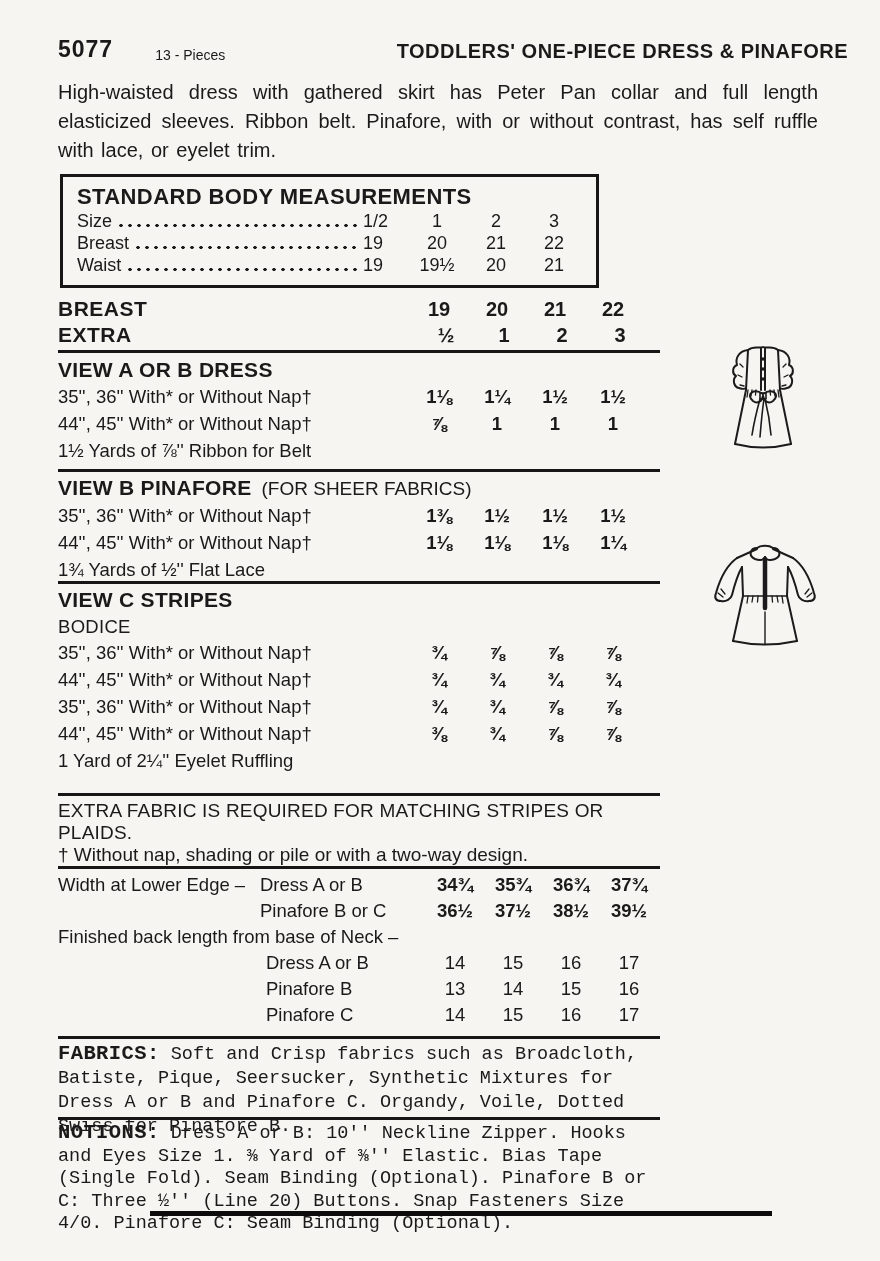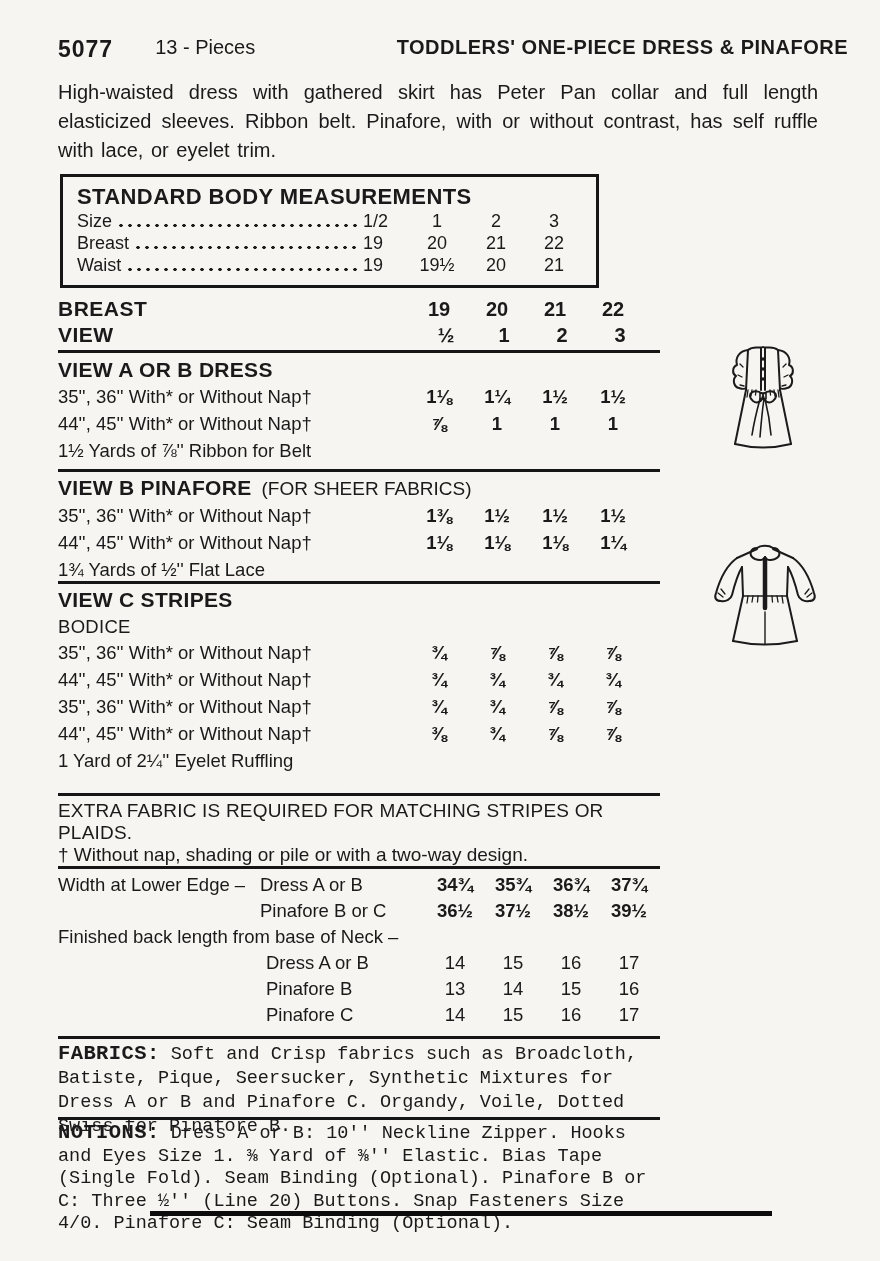--- a/index.html
+++ b/index.html
@@ -8,23 +8,23 @@
     position:relative;
     width:880px; height:1261px;
     background:#f7f5f1;
     color:#1a1a1a;
     font-family:"Liberation Sans","DejaVu Sans",sans-serif;
     overflow:hidden;
   }
   .abs { position:absolute; left:58px; width:604px; }
 
   
-  .header-row { top:36px; width:790px; display:flex; align-items:flex-start; }
+  .header-row { top:36px; width:790px; display:flex; align-items:flex-end; }
   .pattern-number { font-size:23px; font-weight:700; letter-spacing:1px; }
-  .pieces { font-size:20px; margin-left:42px; }
+  .pieces { font-size:14px; margin-left:42px; }
   .doc-title { margin-left:auto; font-size:20px; font-weight:700; letter-spacing:.5px; white-space:nowrap; }
 
   
   .description { top:78px; width:760px; font-size:20px; line-height:29px; text-align:justify; word-spacing:2px; }
 
   
   .m-box { top:174px; left:60px; width:539px; border:3px solid #161616; padding:7px 13px 9px 14px; }
   .m-title { font-size:22px; font-weight:700; letter-spacing:.4px; line-height:26px; }
   .m-row { display:flex; align-items:baseline; font-size:18px; line-height:22px; }
   .m-label { flex:none; }
@@ -123,21 +123,21 @@
       <span class="m-val">19½</span>
       <span class="m-val">20</span>
       <span class="m-val">21</span>
     </span>
   </div>
 </div>
 
 <div class="abs size-head">
   <div class="size-head-label">
     <div>BREAST</div>
-    <div>VIEW</div>
+    <div>EXTRA</div>
   </div>
   <div class="num-col">
     <div>19</div>
     <div class="num-bot">½</div>
   </div>
   <div class="num-col">
     <div>20</div>
     <div class="num-bot">1</div>
   </div>
   <div class="num-col">

